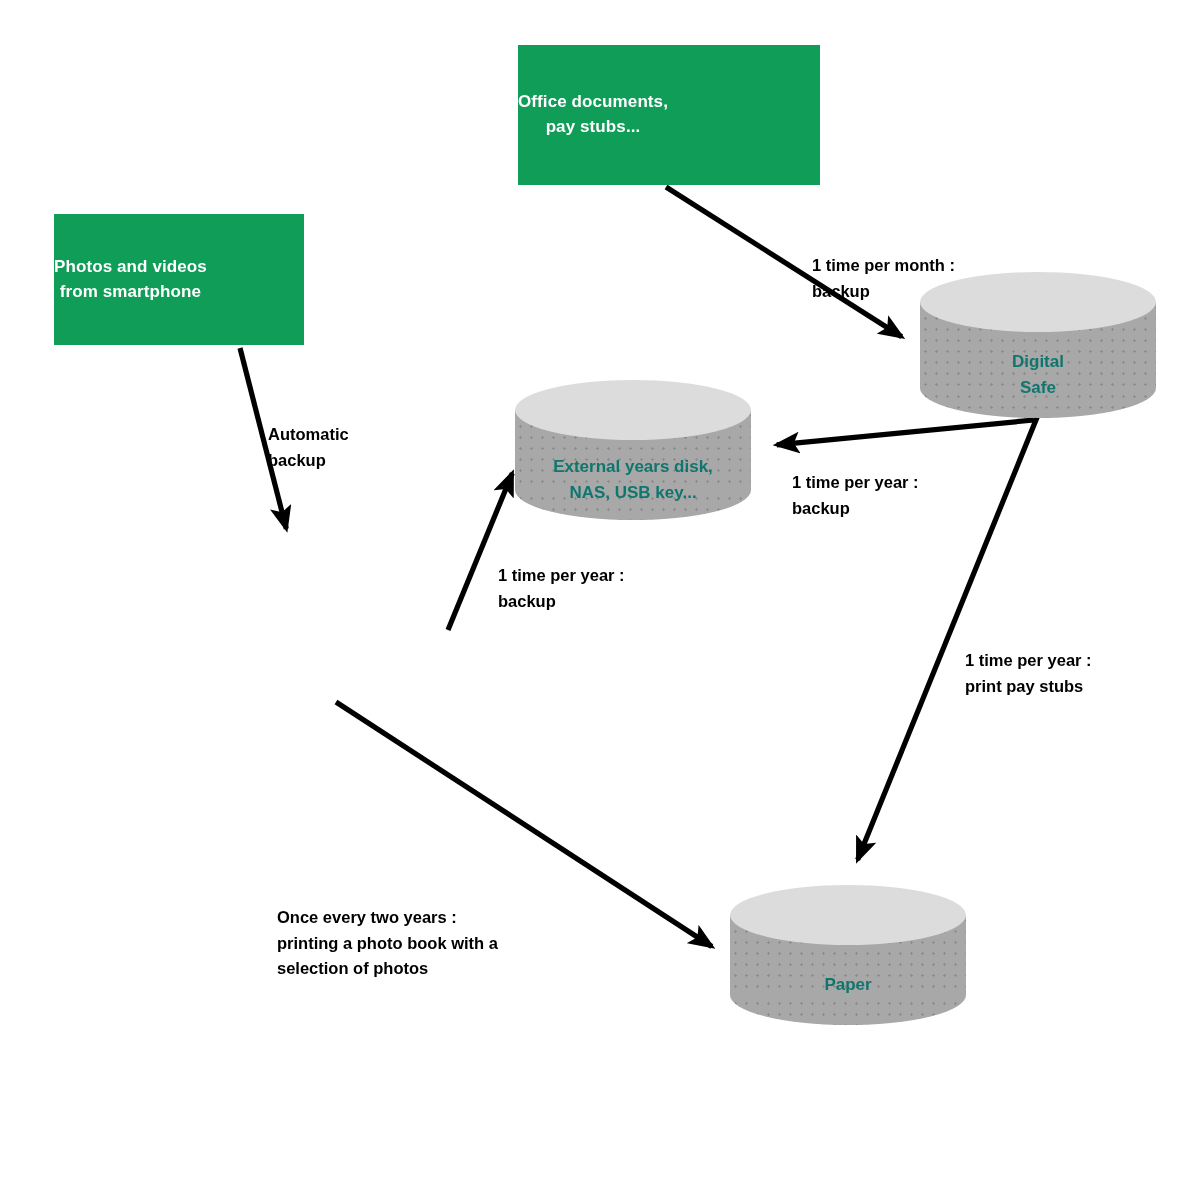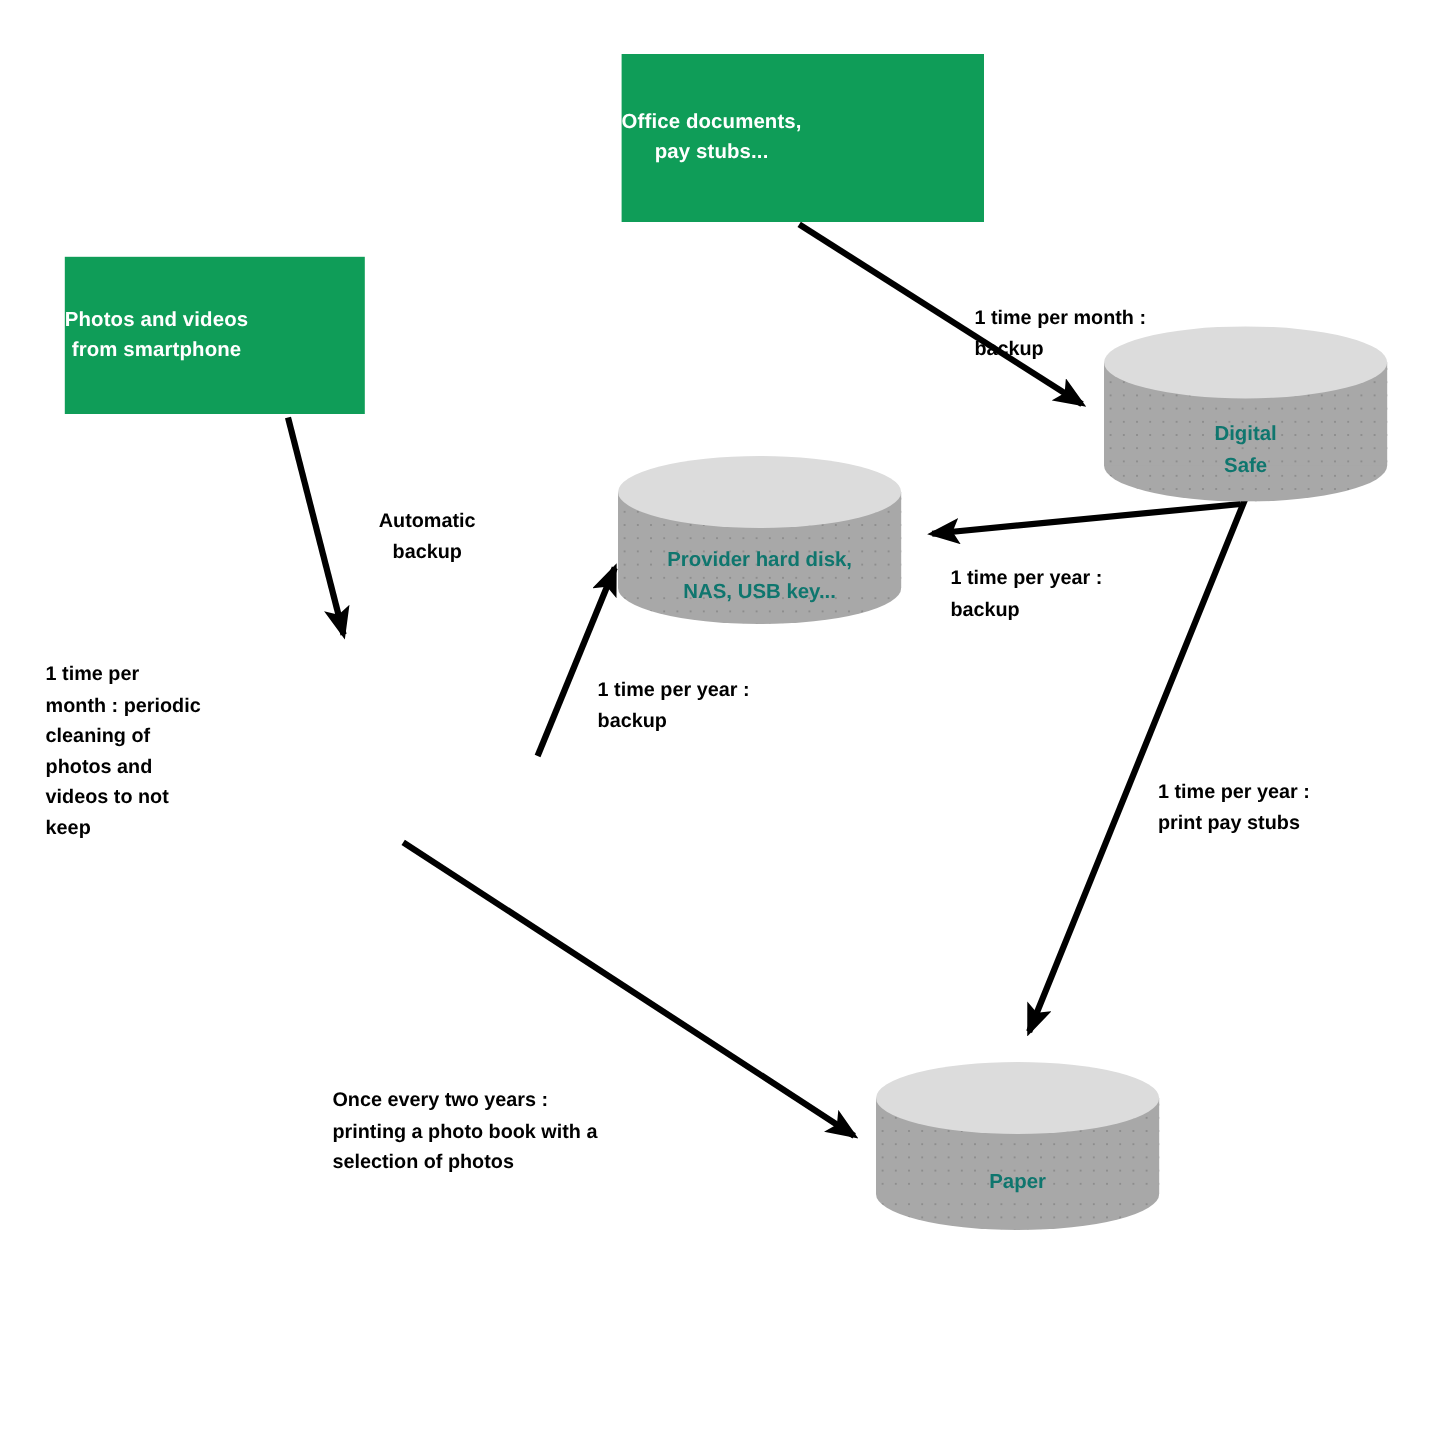--- a/index.html
+++ b/index.html
@@ -86,21 +86,21 @@
 
   
   .edge-label {
     position: absolute;
     color: #000000;
     font-weight: bold;
     font-size: 16.5px;
     line-height: 1.55;
     white-space: pre-line;
   }
-  .edge-label.center { text-align: center; }
+  .edge-label.center { }
 </style>
 </head>
 <body>
 
 <div id="canvas">
 
   <svg id="edges" viewBox="0 0 1200 1200" xmlns="http://www.w3.org/2000/svg">
     <defs>
       <marker id="arrowhead" markerWidth="5.2" markerHeight="4.2" refX="4.4" refY="2.1" orient="auto" markerUnits="strokeWidth">
         <path d="M0,0 L5.2,2.1 L0,4.2 L1.1,2.1 Z" fill="#000000"></path>
@@ -131,21 +131,21 @@
     <div class="body" style="top: 30px; height: 86px;"></div>
     <div class="top" style="height: 60px;"></div>
     <div class="cyl-label" style="top: 77px;">Digital
 Safe</div>
   </div>
 
   <div class="cyl" style="left: 515px; top: 380px; width: 236px; height: 140px;">
     <div class="bottom" style="height: 60px;"></div>
     <div class="body" style="top: 30px; height: 80px;"></div>
     <div class="top" style="height: 60px;"></div>
-    <div class="cyl-label" style="top: 74px;">Provider hard disk,
+    <div class="cyl-label" style="top: 74px;">External years disk,
 NAS, USB key...</div>
   </div>
 
 
   <div class="cyl" style="left: 730px; top: 885px; width: 236px; height: 140px;">
     <div class="bottom" style="height: 60px;"></div>
     <div class="body" style="top: 30px; height: 80px;"></div>
     <div class="top" style="height: 60px;"></div>
     <div class="cyl-label" style="top: 87px;">Paper</div>
   </div>
@@ -157,20 +157,14 @@
   <div class="edge-label" style="left: 498px; top: 563px; width: 220px;">1 time per year :
 backup</div>
   <div class="edge-label" style="left: 792px; top: 470px; width: 220px;">1 time per year :
 backup</div>
   <div class="edge-label" style="left: 965px; top: 648px; width: 230px;">1 time per year :
 print pay stubs</div>
   <div class="edge-label" style="left: 277px; top: 905px; width: 330px;">Once every two years :
 printing a photo book with a
 selection of photos</div>
 
-  <div class="edge-label" style="left: 38px; top: 550px; width: 172px;">1 time per
-month : periodic
-cleaning of
-photos and
-videos to not
-keep</div>
 
 </div>
 
 </body></html>

